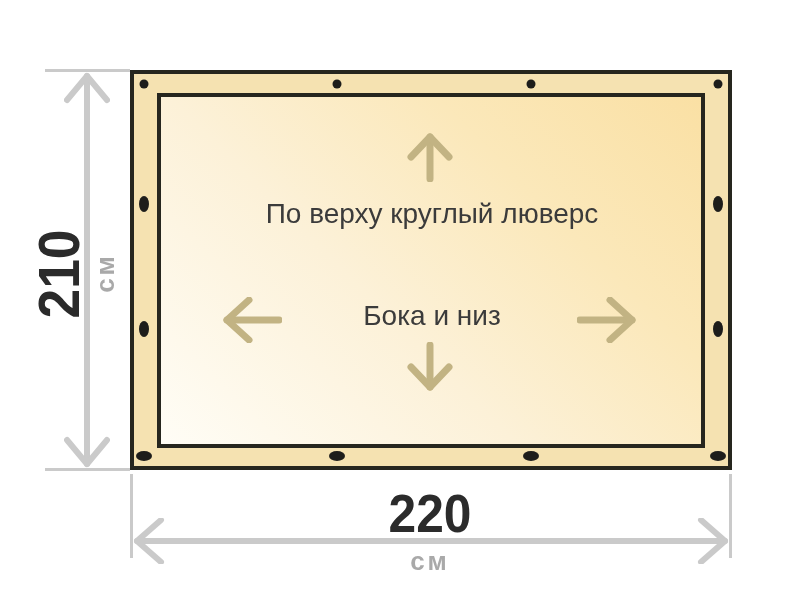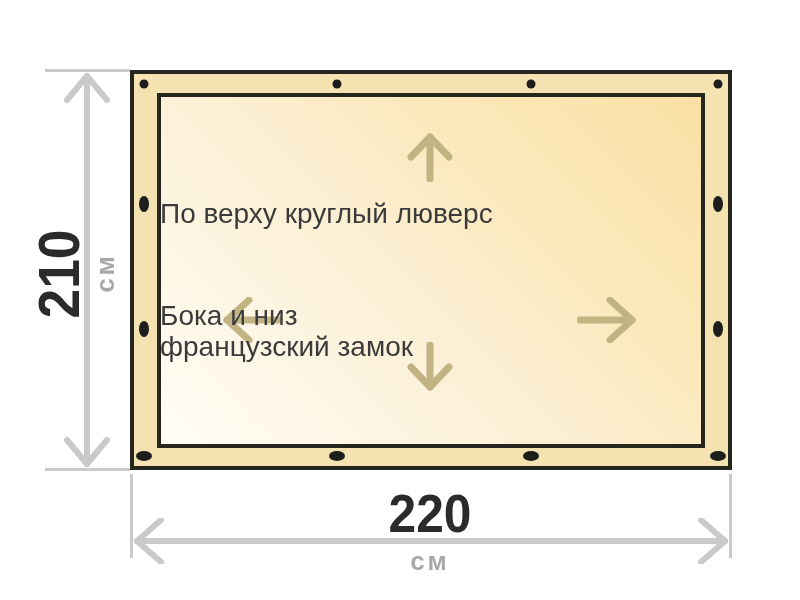--- a/index.html
+++ b/index.html
@@ -27,21 +27,21 @@
   .g-vslot{width:10px;height:16px;}
   .g-hslot{width:16px;height:10px;}
 
   
   .dir-arrow{position:absolute;}
   .dir-arrow svg{display:block;}
   .rot180{transform:rotate(180deg);}
 
   
   .note{
-    position:absolute;left:160px;width:544px;text-align:left;
+    position:absolute;left:160px;width:544px;text-align:center;
     color:#3b3b3b;font-size:28px;line-height:31px;font-weight:400;
   }
   .note-top{top:198px;}
   .note-center{top:274px;margin-top:26px;}
 
   
   .tick{position:absolute;background:#cacaca;}
   .tick-h{width:85px;height:3px;left:45px;}
   .tick-top{top:69px;}
   .tick-bottom{top:468px;}
@@ -108,21 +108,20 @@
   <div class="dir-arrow rot180" style="left:577px;top:297px;">
     <svg width="60" height="46" viewBox="0 0 60 46" fill="none" stroke="#c2b383" stroke-width="7" stroke-linecap="round" stroke-linejoin="round">
       <line x1="57" y1="23" x2="5" y2="23"></line>
         <polyline points="27,3 5,23 27,43"></polyline>
     </svg>
   </div>
 
   <div class="note note-top">По верху круглый люверс</div>
   <div class="note note-center">
     <div>Бока и низ</div>
-    <div>французский замок</div>
   </div>
 
   <div class="tick tick-h tick-top"></div>
   <div class="tick tick-h tick-bottom"></div>
   <div class="dim-svg" style="left:64px;top:71px;">
     <svg width="46" height="398" viewBox="0 0 46 398" fill="none" stroke="#cacaca" stroke-width="6" stroke-linecap="round" stroke-linejoin="round">
       <line x1="23" y1="5" x2="23" y2="393"></line>
       <polyline points="3,29 23,5 43,29"></polyline>
       <polyline points="3,369 23,393 43,369"></polyline>
     </svg>

